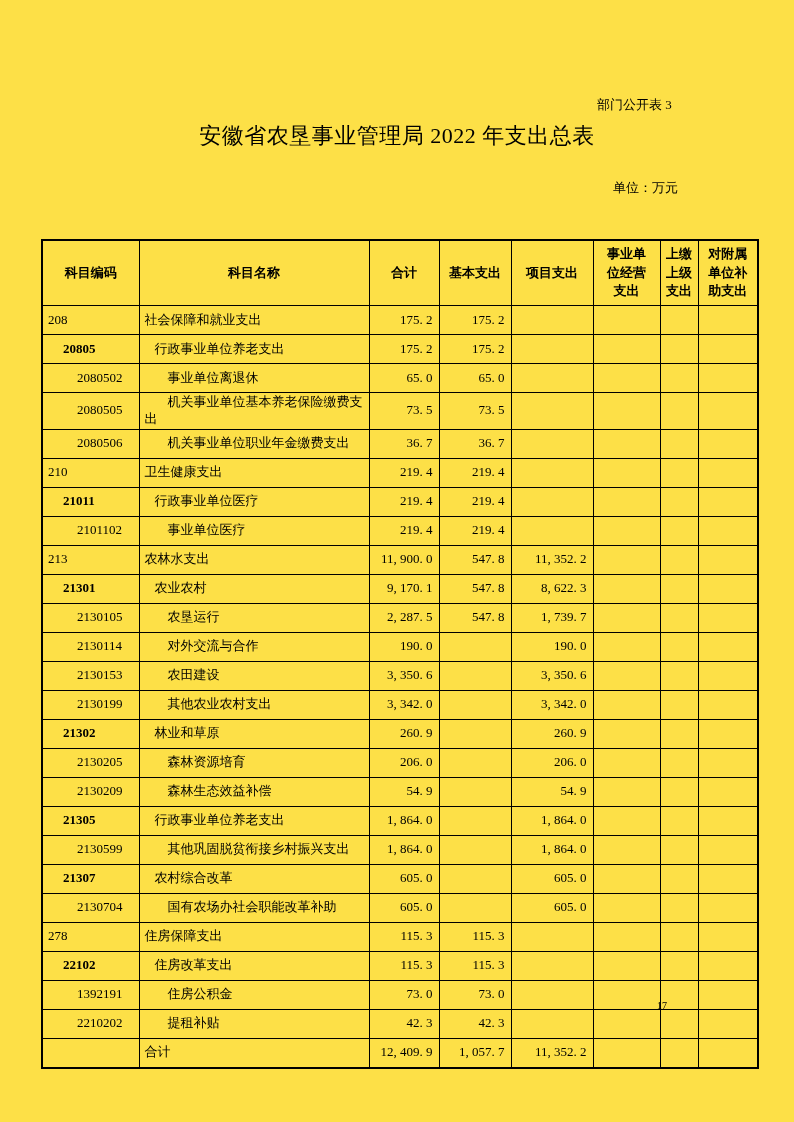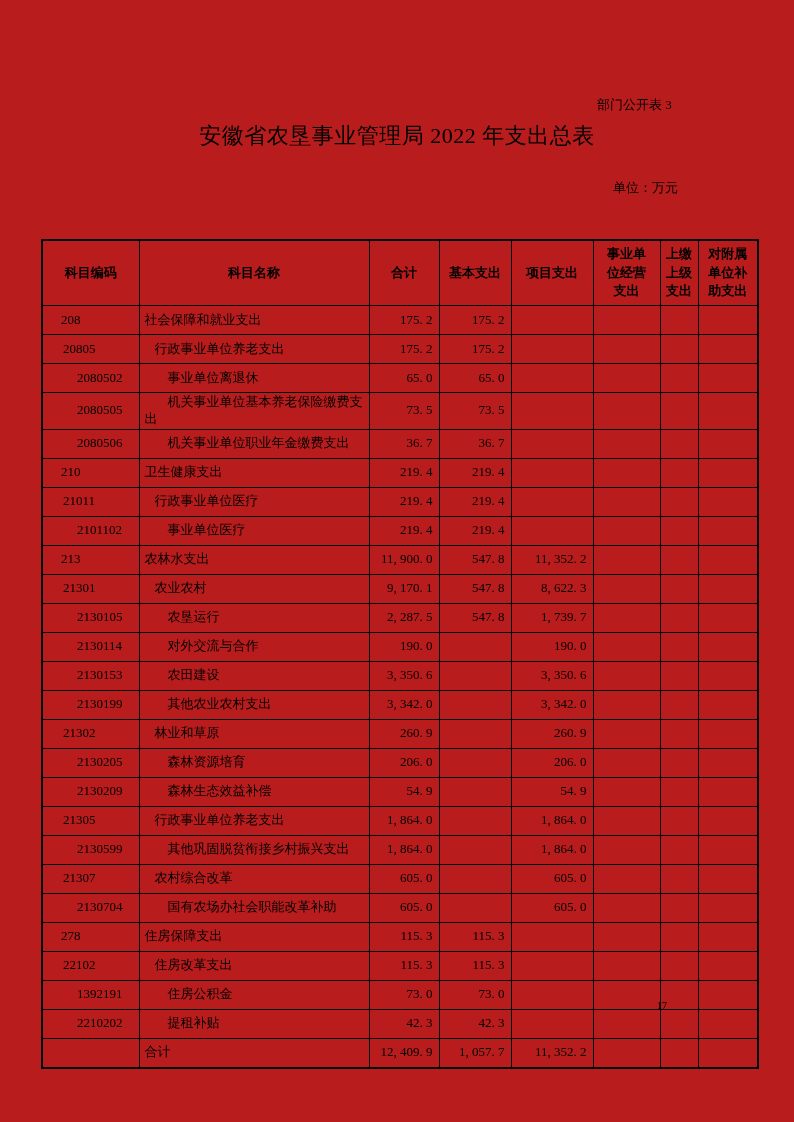--- a/index.html
+++ b/index.html
@@ -1,20 +1,20 @@
 <!DOCTYPE html>
 <html><head>
 <meta charset="utf-8">
 <style>
   html, body { margin:0; padding:0; background:#ffffff; }
   .page {
     position: relative;
     width: 794px;
     height: 1122px;
-    background: #b91c1c;
+    background: #fde047;
     overflow: hidden;
     font-family: "Liberation Serif", "DejaVu Serif", serif;
     color: #000;
   }
   .corner-note {
     position: absolute;
     top: 96px;
     left: 597px;
     font-size: 13px;
     white-space: nowrap;
@@ -62,22 +62,22 @@
     padding: 1px;
     font-size: 13px;
   }
   .expense-table td {
     height: 26px;
     vertical-align: middle;
     line-height: 1.3;
     padding-top: 1px;
     padding-bottom: 1px;
   }
-  td.code { text-align: left; padding-left: 18px; white-space: nowrap; }
-  td.code.lvl1 { padding-left: 20px; }
+  td.code { text-align: left; padding-left: 5px; white-space: nowrap; }
+  td.code.lvl1 { padding-left: 20px; font-weight: bold; }
   td.code.lvl2 { padding-left: 34px; }
   td.name { text-align: left; padding-left: 5px; padding-right: 2px; }
   td.name.lvl1 { text-indent: 10px; }
   td.name.lvl2 { text-indent: 23px; margin-top: 16px; }
   td.num { text-align: right; padding-right: 6px; white-space: nowrap; }
   .page-number {
     position: absolute;
     top: 1000px;
     left: 657px;
     font-size: 10px;

